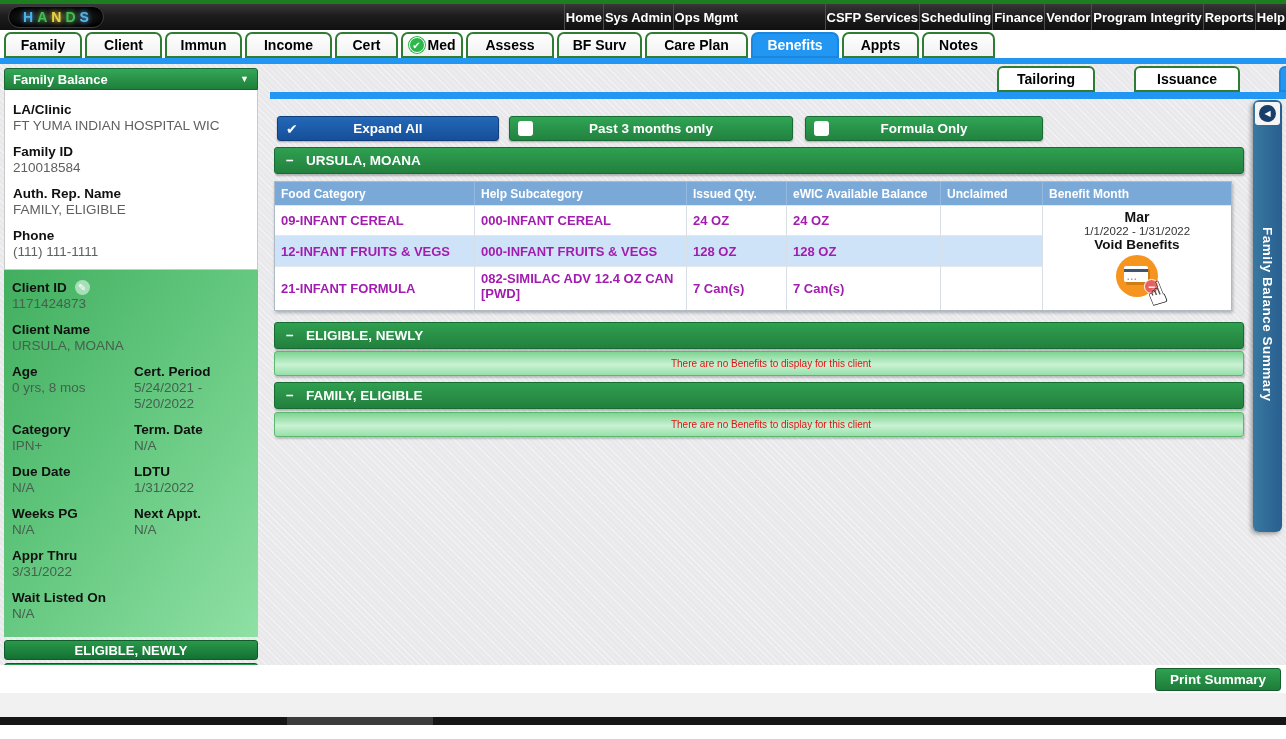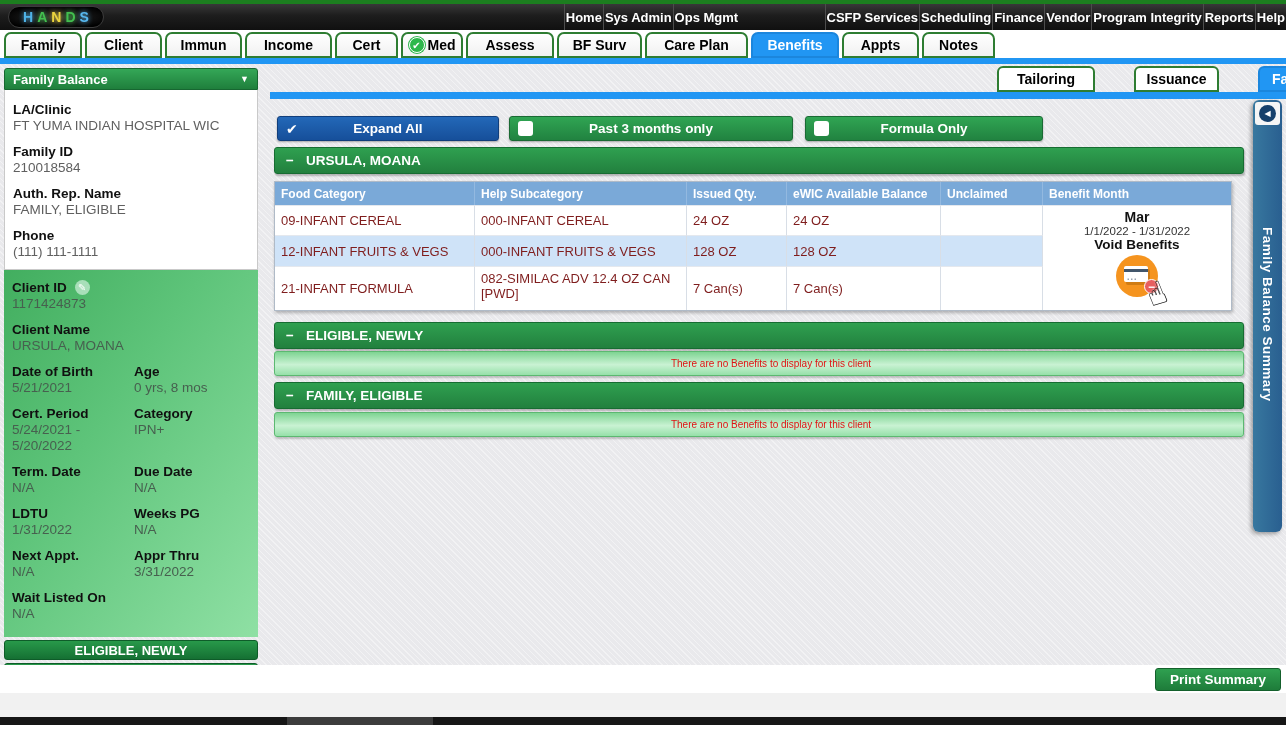--- a/index.html
+++ b/index.html
@@ -83,22 +83,22 @@
              background:linear-gradient(#7ed492,#c9f2d3 55%,#96e0a9); display:flex; align-items:center;
              justify-content:center; color:#e01313; font-size:10px; box-shadow:1px 2px 2px rgba(0,0,0,.2);padding-left:24px; }
 
   
   .btable { position:absolute; left:274px; top:181px; width:958px; background:#fff;
             border:1px solid #afbac7; display:grid;
             grid-template-columns:200px 212px 100px 154px 102px 188px;
             grid-template-rows:23px 30px 31px 44px; box-shadow:1px 2px 3px rgba(0,0,0,.25); }
   .th { background:#7aa9d8; color:#fff; font-weight:bold; font-size:12px; padding:0 6px;
         border-right:1px solid #93b9e0; display:flex; align-items:center; white-space:nowrap; overflow:hidden; }
-  .td { font-size:13px; color:#7f1d1d; padding:12px 6px; border-right:1px solid #d8dee6;
-        border-top:1px solid #e4e8ee; display:flex; align-items:center; background:#fff; }
+  .td { font-size:13px; color:#a21caf; padding:12px 6px; border-right:1px solid #d8dee6;
+        border-top:1px solid #e4e8ee; display:flex; align-items:center; background:#fff;font-weight:bold; }
   .td.alt { background:#cfe3f8; }
   .bm-cell { grid-column:6; grid-row:2 / span 4; border-top:1px solid #e4e8ee; background:#fff;
              display:flex; flex-direction:column; align-items:center; padding-top:3px; }
   .bm-month { font-weight:bold; font-size:14px; color:#111; }
   .bm-range { font-size:11.5px; color:#333; }
   .bm-action { font-weight:bold; font-size:13.5px; color:#111; }
   .void-icon { position:relative; width:42px; height:42px; border-radius:50%; background:#f5941f;
                margin-top:3px; cursor:pointer; }
   .vi-card { position:absolute; left:8px; top:11px; width:24px; height:16px; background:#fff; border-radius:2px;
              box-shadow:2px 3px 0 rgba(140,80,0,.35); overflow:hidden; }
@@ -235,24 +235,20 @@
           <span class="pencil">✎</span>
         </div>
         <div class="fld-value">1171424873</div>
       </div>
       <div class="fld">
         <div class="fld-label">Client Name</div>
         <div class="fld-value">URSULA, MOANA</div>
       </div>
       <div class="grid2">
         <div class="fld">
-          <div class="fld-label">Date of Birth</div>
-          <div class="fld-value">5/21/2021</div>
-        </div>
-        <div class="fld">
           <div class="fld-label">Age</div>
           <div class="fld-value">0 yrs, 8 mos</div>
         </div>
         <div class="fld" style="width:118px">
           <div class="fld-label">Cert. Period</div>
           <div class="fld-value">5/24/2021 - 5/20/2022</div>
         </div>
         <div class="fld">
           <div class="fld-label">Category</div>
           <div class="fld-value">IPN+</div>
@@ -286,21 +282,21 @@
         <div class="fld-label">Wait Listed On</div>
         <div class="fld-value">N/A</div>
       </div>
     </div>
     <div class="sb-btn">ELIGIBLE, NEWLY</div>
     <div class="sb-btn">FAMILY, ELIGIBLE</div>
   </div>
 
   <div class="subtabs">
     <div class="subtab" style="width:98px">Tailoring</div>
-    <div class="subtab" style="width:85px">Issuance</div>
+    <div class="subtab" style="width:106px">Issuance</div>
     <div class="subtab active" style="width:130px">Family Balance</div>
   </div>
   <div class="content-blue-bar"></div>
 
   <div class="filter-btn blue" style="left:277px;width:222px">
     <span class="chk-glyph">✔</span>
     <span class="filter-label">Expand All</span>
   </div>
   <div class="filter-btn green" style="left:509px;width:284px">
     <span class="chk-box"></span>

